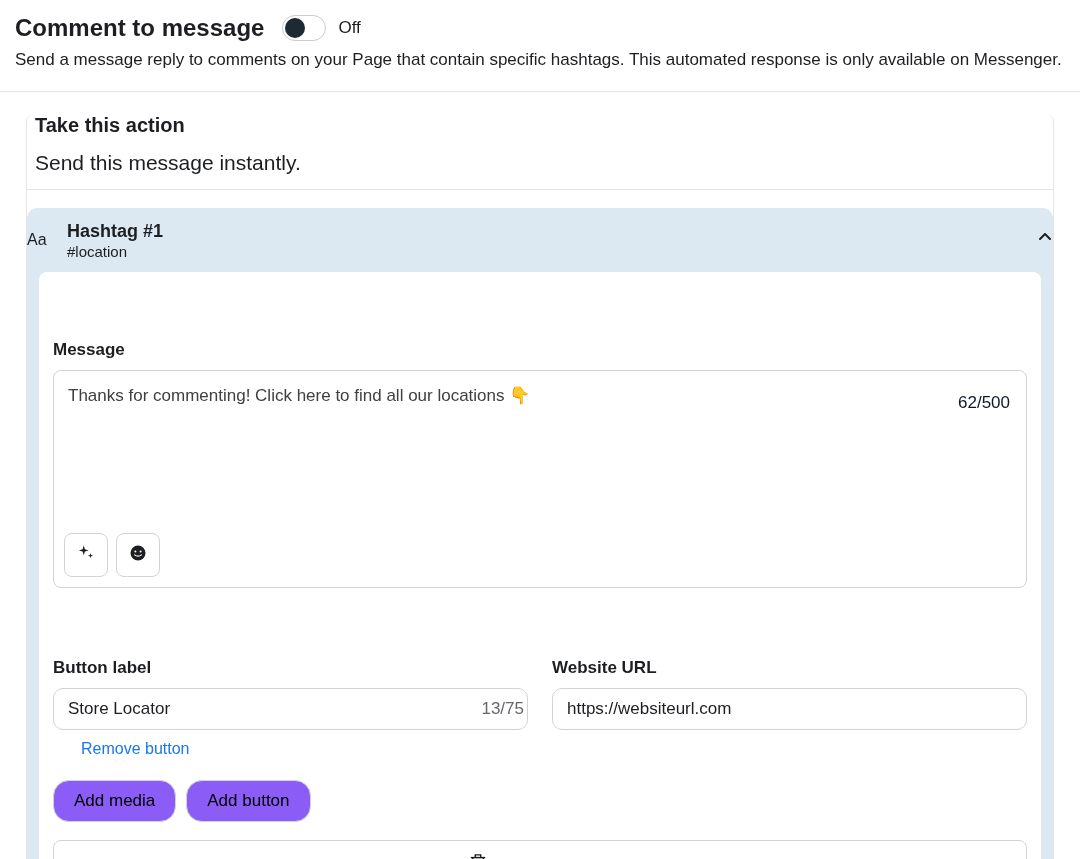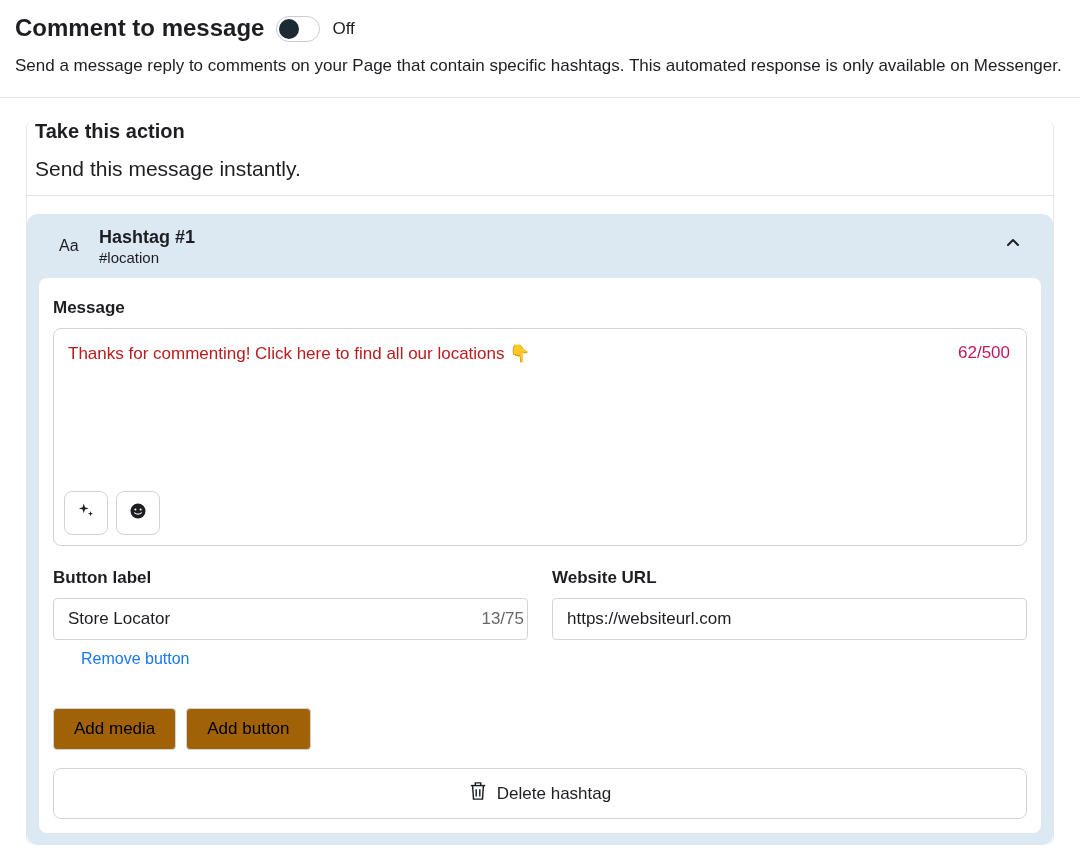--- a/index.html
+++ b/index.html
@@ -12,23 +12,23 @@
       background: #ffffff;
       color: #1c1e21;
       width: 1080px;
     }
     .top-header {
       padding: 14px 15px 18px 15px;
       border-bottom: 1px solid #e4e6e9;
     }
     .top-header-row {
       display: flex;
-      align-items: flex-end;
-      gap: 12px;
-      margin-bottom: 12px;
+      align-items: center;
+      gap: 18px;
+      margin-bottom: 6px;
     }
     .top-title {
       font-size: 24px;
       font-weight: 700;
     }
     .toggle-wrap {
       display: flex;
       align-items: center;
       gap: 12px;
     }
@@ -86,21 +86,21 @@
     }
     .hashtag-panel {
       margin-top: 18px;
       background: #dde9f2;
       border-radius: 10px;
       overflow: hidden;
     }
     .hashtag-header {
       display: flex;
       align-items: center;
-      padding: 12px 32px;
+      padding: 12px 0;
       cursor: pointer;
     }
     .hashtag-icon {
       font-size: 16px;
       color: #1c1e21;
       width: 40px;
       font-weight: 400;
     }
     .hashtag-titles {
       flex: 1;
@@ -122,41 +122,42 @@
       background: #ffffff;
       margin: 0 12px 12px 12px;
       padding: 20px 14px 14px 14px;
       border-radius: 8px;
     }
     .label {
       font-size: 17px;
       font-weight: 700;
       margin-bottom: 10px;
       display: block;
+      margin-top: 48px;
     }
     .message-box {
       position: relative;
       border: 1px solid #d0d3d7;
       border-radius: 8px;
       min-height: 218px;
       padding: 14px;
     }
     .message-text {
       font-size: 17px;
-      color: #b91c1c;
+      color: #404040;
       white-space: pre-wrap;
       word-wrap: break-word;
       padding-right: 70px;
     }
     .message-count {
       position: absolute;
-      top: 14px;
+      top: 22px;
       right: 16px;
       font-size: 17px;
-      color: #be185d;
+      color: #0f172a;
       text-align: right;
     }
     .message-tools {
       position: absolute;
       bottom: 10px;
       left: 10px;
       display: flex;
       gap: 8px;
     }
     .tool-btn {
@@ -182,21 +183,21 @@
     }
     .col {
       flex: 1;
     }
     .input-wrap {
       position: relative;
     }
     .text-input {
       width: 100%;
       border: 1px solid #d0d3d7;
-      border-radius: 4px;
+      border-radius: 10px;
       padding: 10px 14px;
       font-size: 17px;
       color: #1c1e21;
     }
     .input-count {
       position: absolute;
       right: 4px;
       top: 50%;
       transform: translateY(-50%);
       font-size: 17px;
@@ -210,26 +211,25 @@
       cursor: pointer;
       margin-left: 28px;
     }
     .btn-row {
       display: flex;
       gap: 10px;
       margin-top: 22px;
     }
     .btn-secondary {
       border: 1px solid #d0d3d7;
-      background: #a16207;
-      border-radius: 4px;
+      background: #8b5cf6;
+      border-radius: 16px;
       padding: 10px 20px;
       font-size: 17px;
       cursor: pointer;
-      margin-top: 18px;
     }
     .delete-row {
       margin-top: 18px;
       border: 1px solid #d0d3d7;
       border-radius: 8px;
       padding: 12px;
       display: flex;
       align-items: center;
       justify-content: center;
       gap: 10px;

